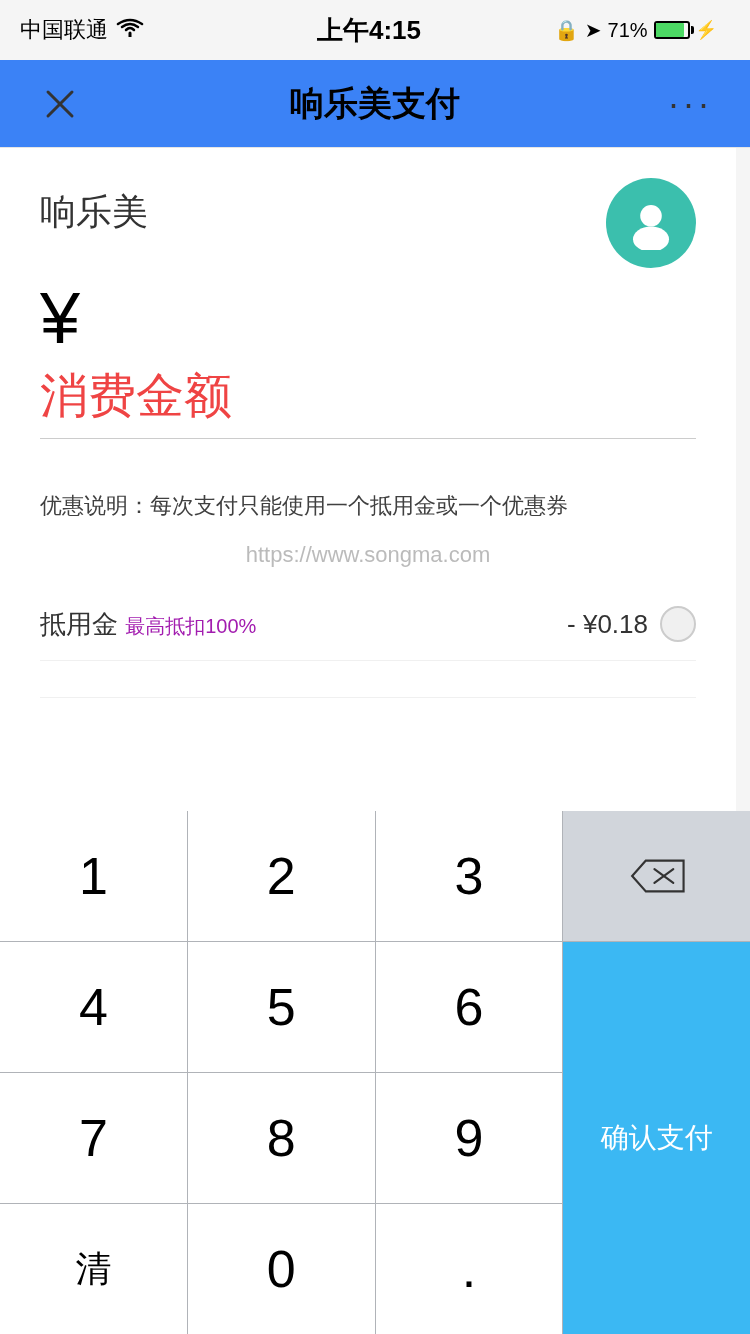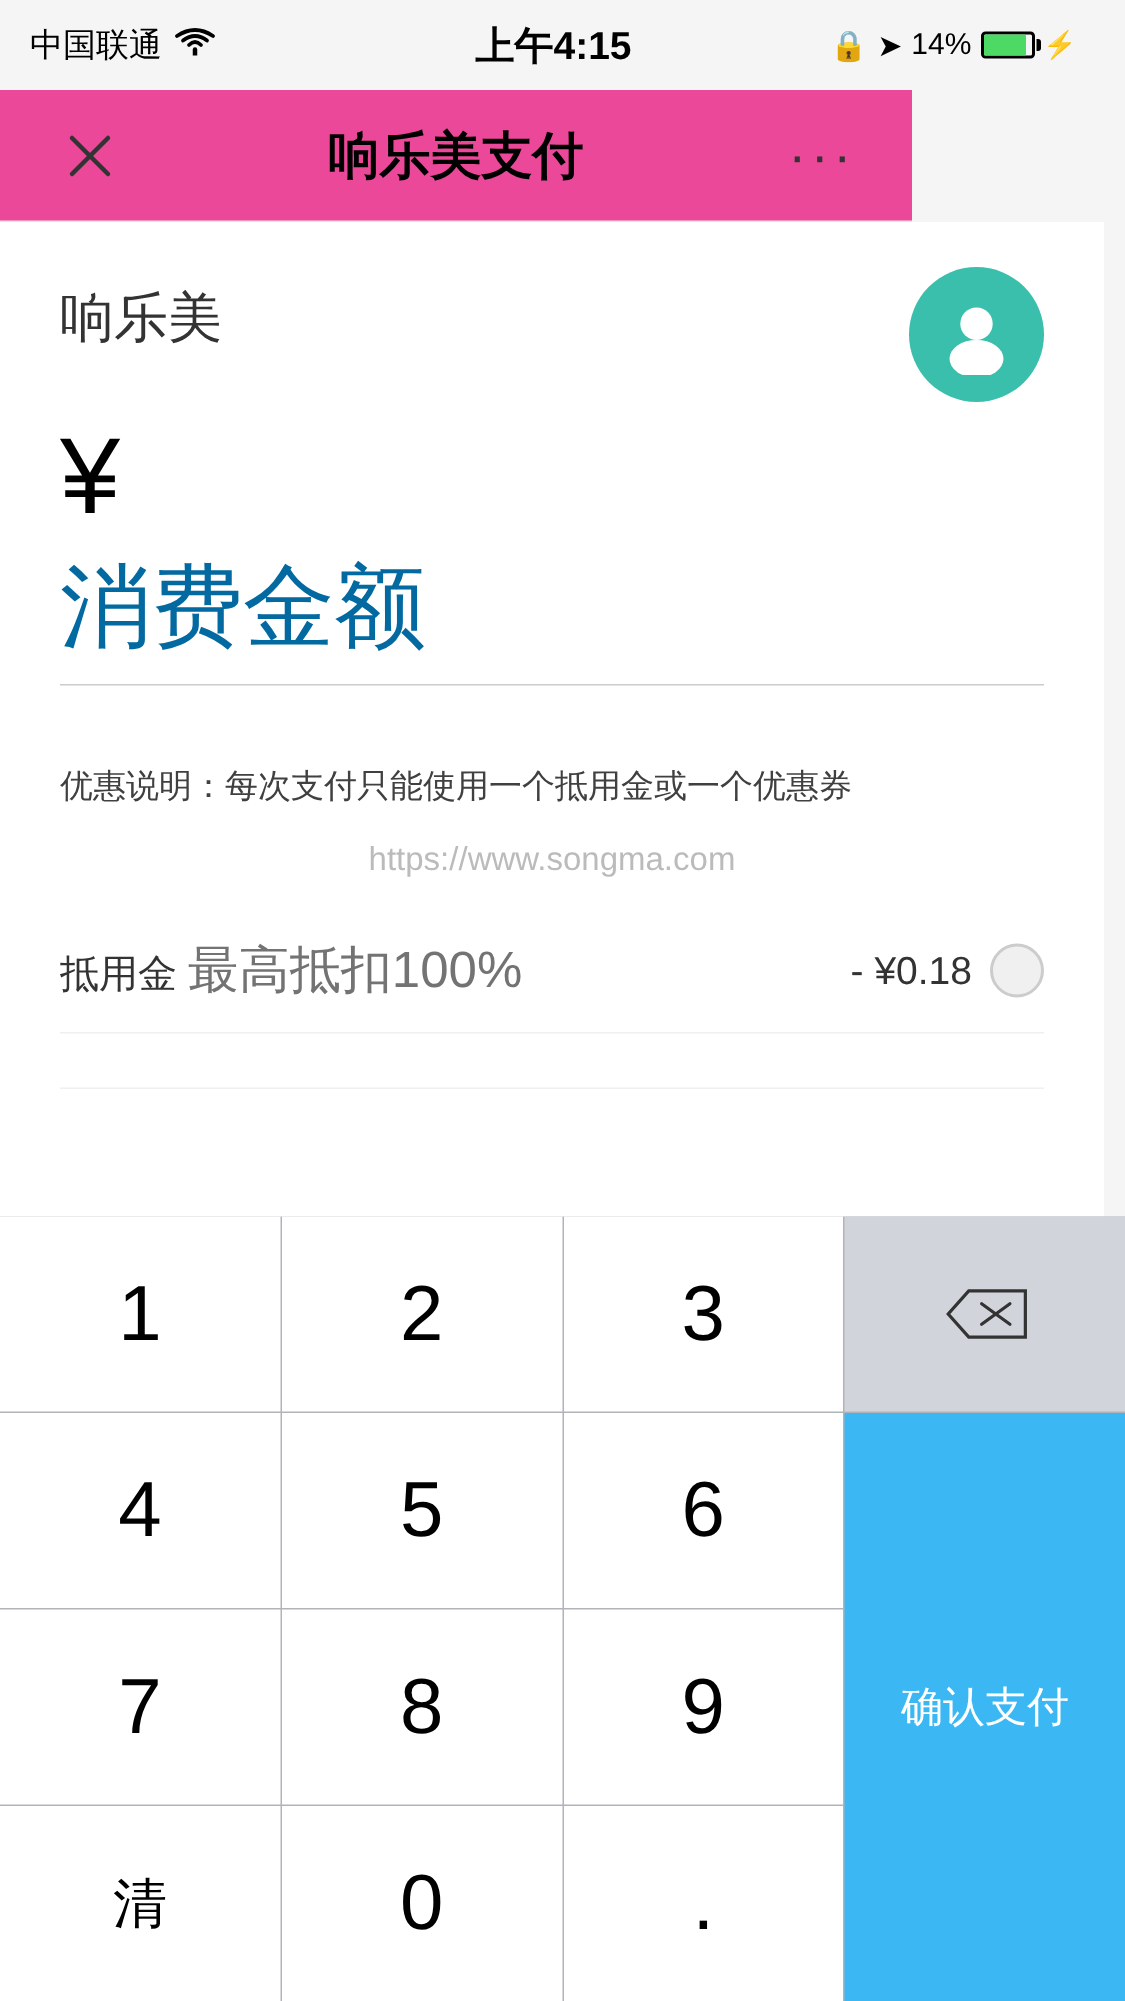--- a/index.html
+++ b/index.html
@@ -67,23 +67,23 @@
     }
     .battery-fill {
       width: 90%;
       height: 100%;
       background: #4cd964;
       border-radius: 1px;
     }
 
     
     .nav-bar {
-      width: 608px;
+      width: 750px;
       height: 88px;
-      background: #ec4899;
+      background: #3b82f6;
       display: flex;
       align-items: center;
       justify-content: space-between;
       padding: 0 30px;
       border-bottom: 1px solid #e5e5e5;
     }
     .nav-close {
       font-size: 32px;
       color: #333;
       cursor: pointer;
@@ -170,22 +170,22 @@
     }
 
     
     .input-placeholder-row {
       width: 100%;
       padding-bottom: 10px;
       border-bottom: 1px solid #ccc;
       margin-bottom: 30px;
     }
     .input-placeholder-text {
-      font-size: 61px;
-      color: #0369a1;
+      font-size: 48px;
+      color: #ef4444;
       font-weight: 300;
     }
 
     
     .discount-section {
       padding: 20px 0;
     }
     .discount-note {
       font-size: 22px;
       color: #404040;
@@ -203,22 +203,22 @@
       align-items: center;
       justify-content: space-between;
       padding: 18px 0;
       border-bottom: 1px solid #f0f0f0;
     }
     .discount-label {
       font-size: 26px;
       color: #333;
     }
     .discount-label .highlight {
-      color: #737373;
-      font-size: 34px;
+      color: #a21caf;
+      font-size: 20px;
     }
     .discount-right {
       display: flex;
       align-items: center;
       gap: 12px;
     }
     .discount-amount {
       font-size: 26px;
       color: #333;
     }
@@ -295,21 +295,21 @@
         <path d="M10 13 Q14 9 18 13" stroke="#000" stroke-width="2.5" stroke-linecap="round" fill="none"></path>
         <path d="M6 10 Q14 4 22 10" stroke="#000" stroke-width="2.5" stroke-linecap="round" fill="none"></path>
         <path d="M2 7 Q14 -1 26 7" stroke="#000" stroke-width="2.5" stroke-linecap="round" fill="none"></path>
       </svg>
     </span>
   </div>
   <div class="status-center">上午4:15</div>
   <div class="status-right">
     <span>🔒</span>
     <span>➤</span>
-    <span>14%</span>
+    <span>71%</span>
     <div class="battery">
       <div class="battery-fill"></div>
     </div>
     <span style="font-size:18px;">⚡</span>
   </div>
 </div>
 
 <div class="nav-bar">
   <div class="nav-close">
     <svg width="32" height="32" viewBox="0 0 32 32">

